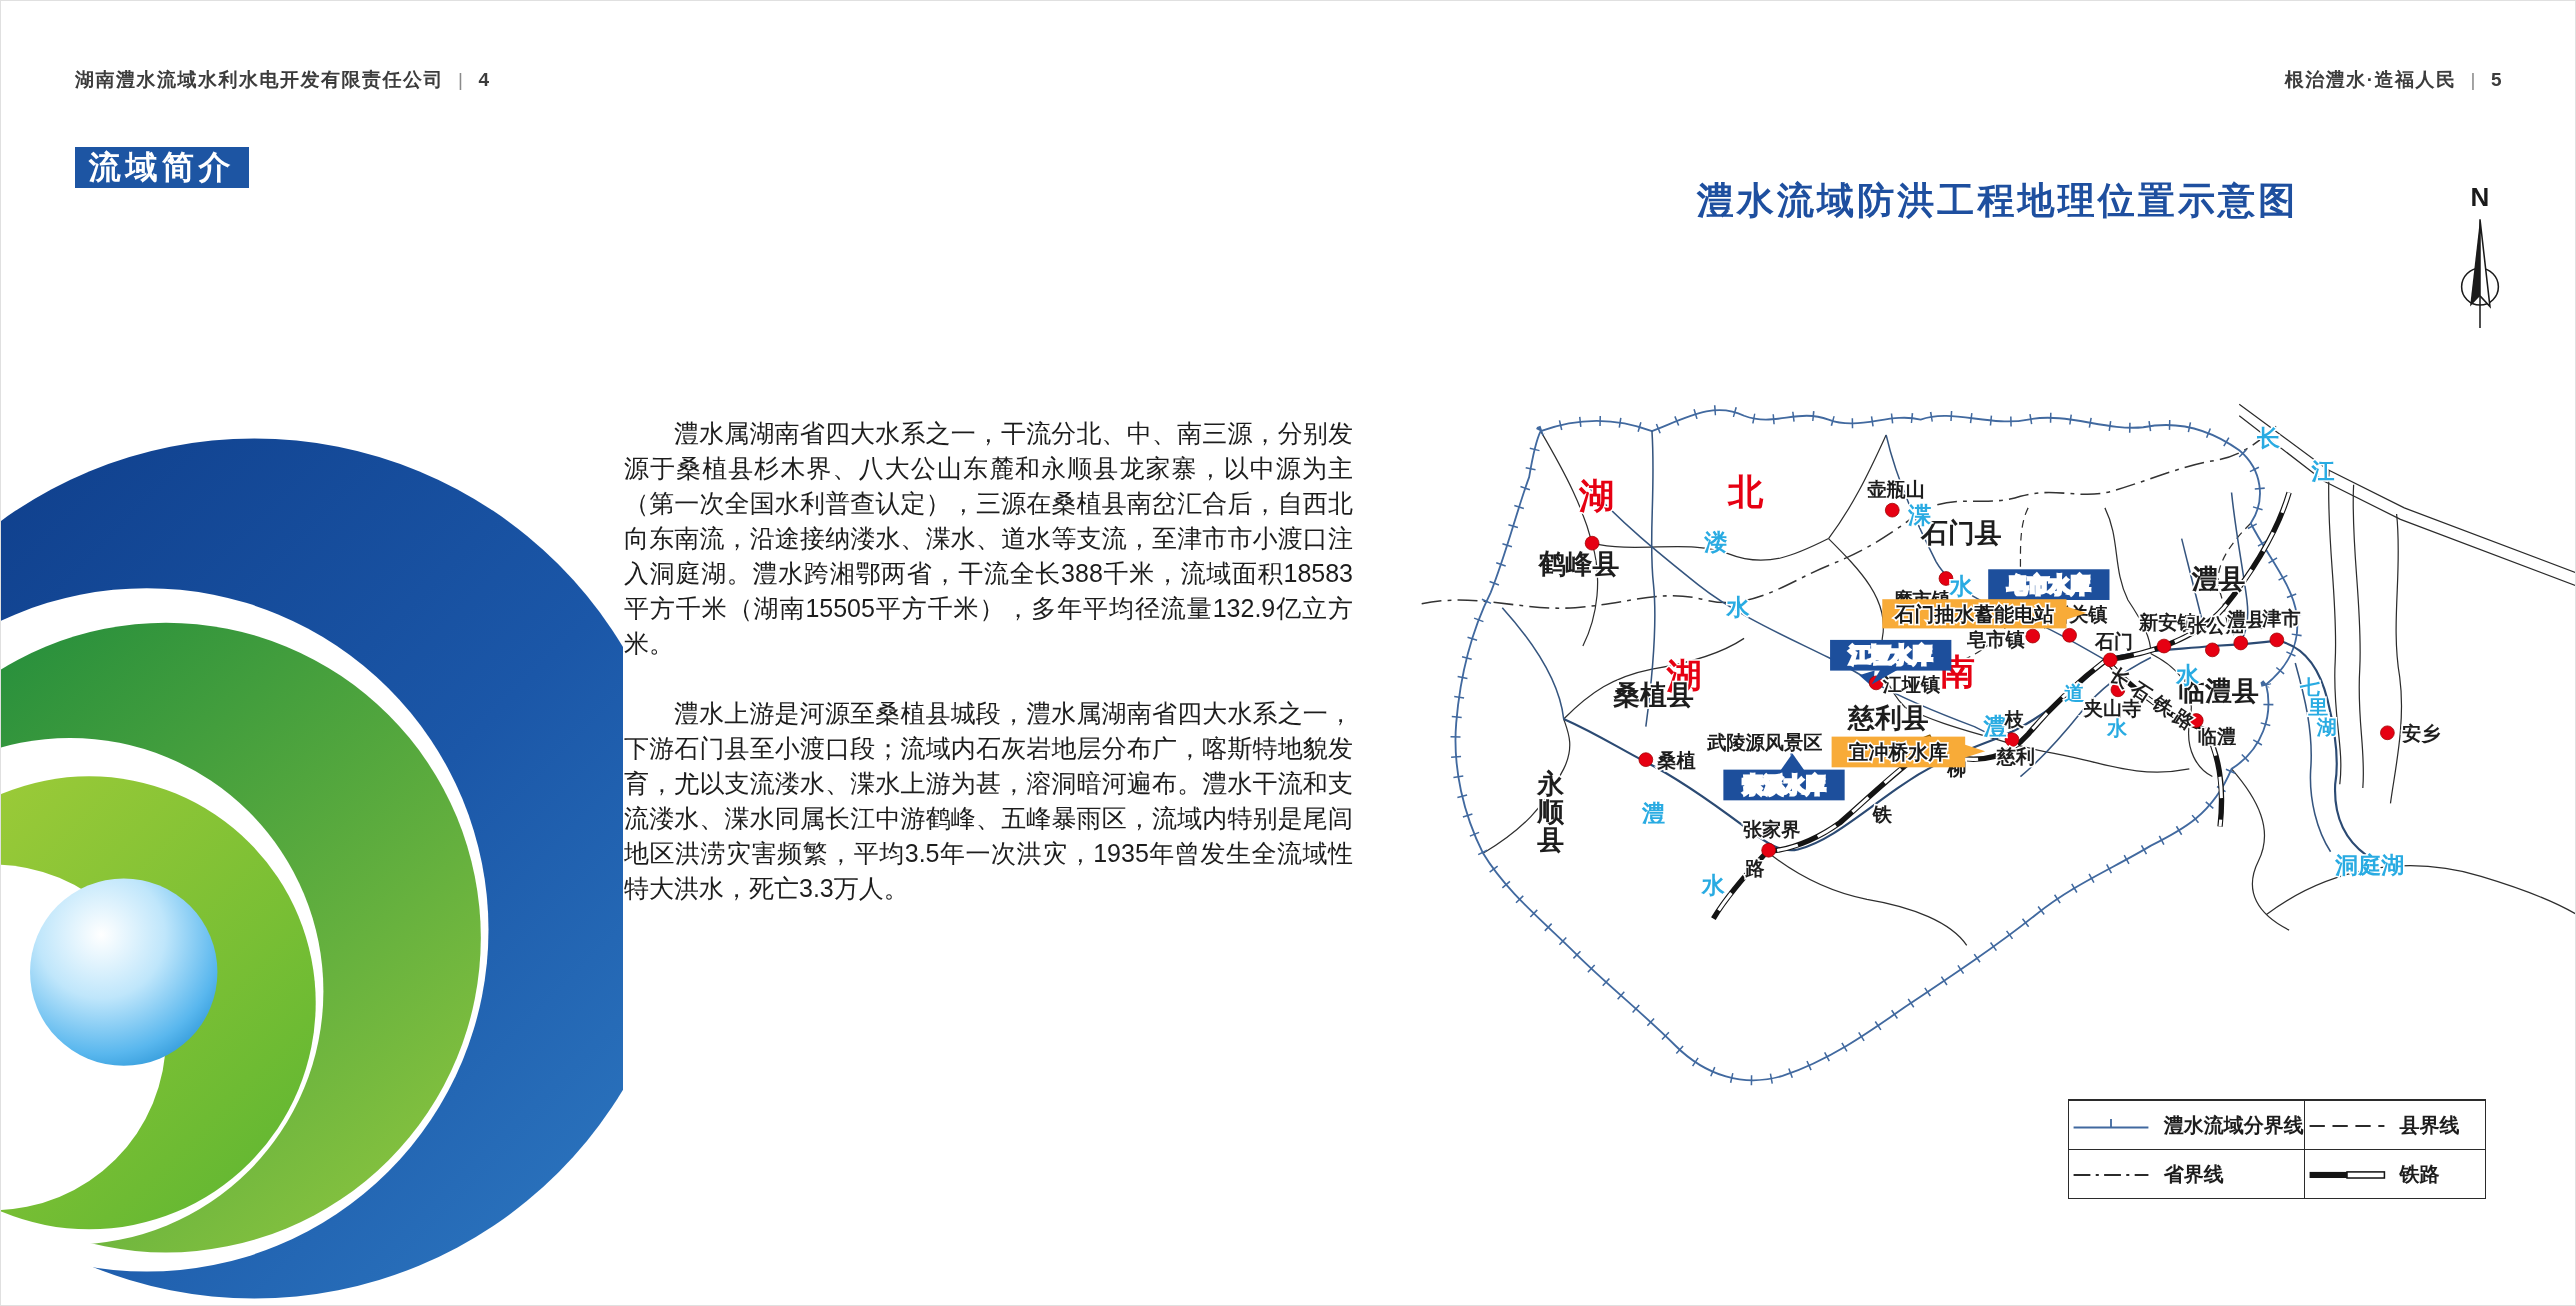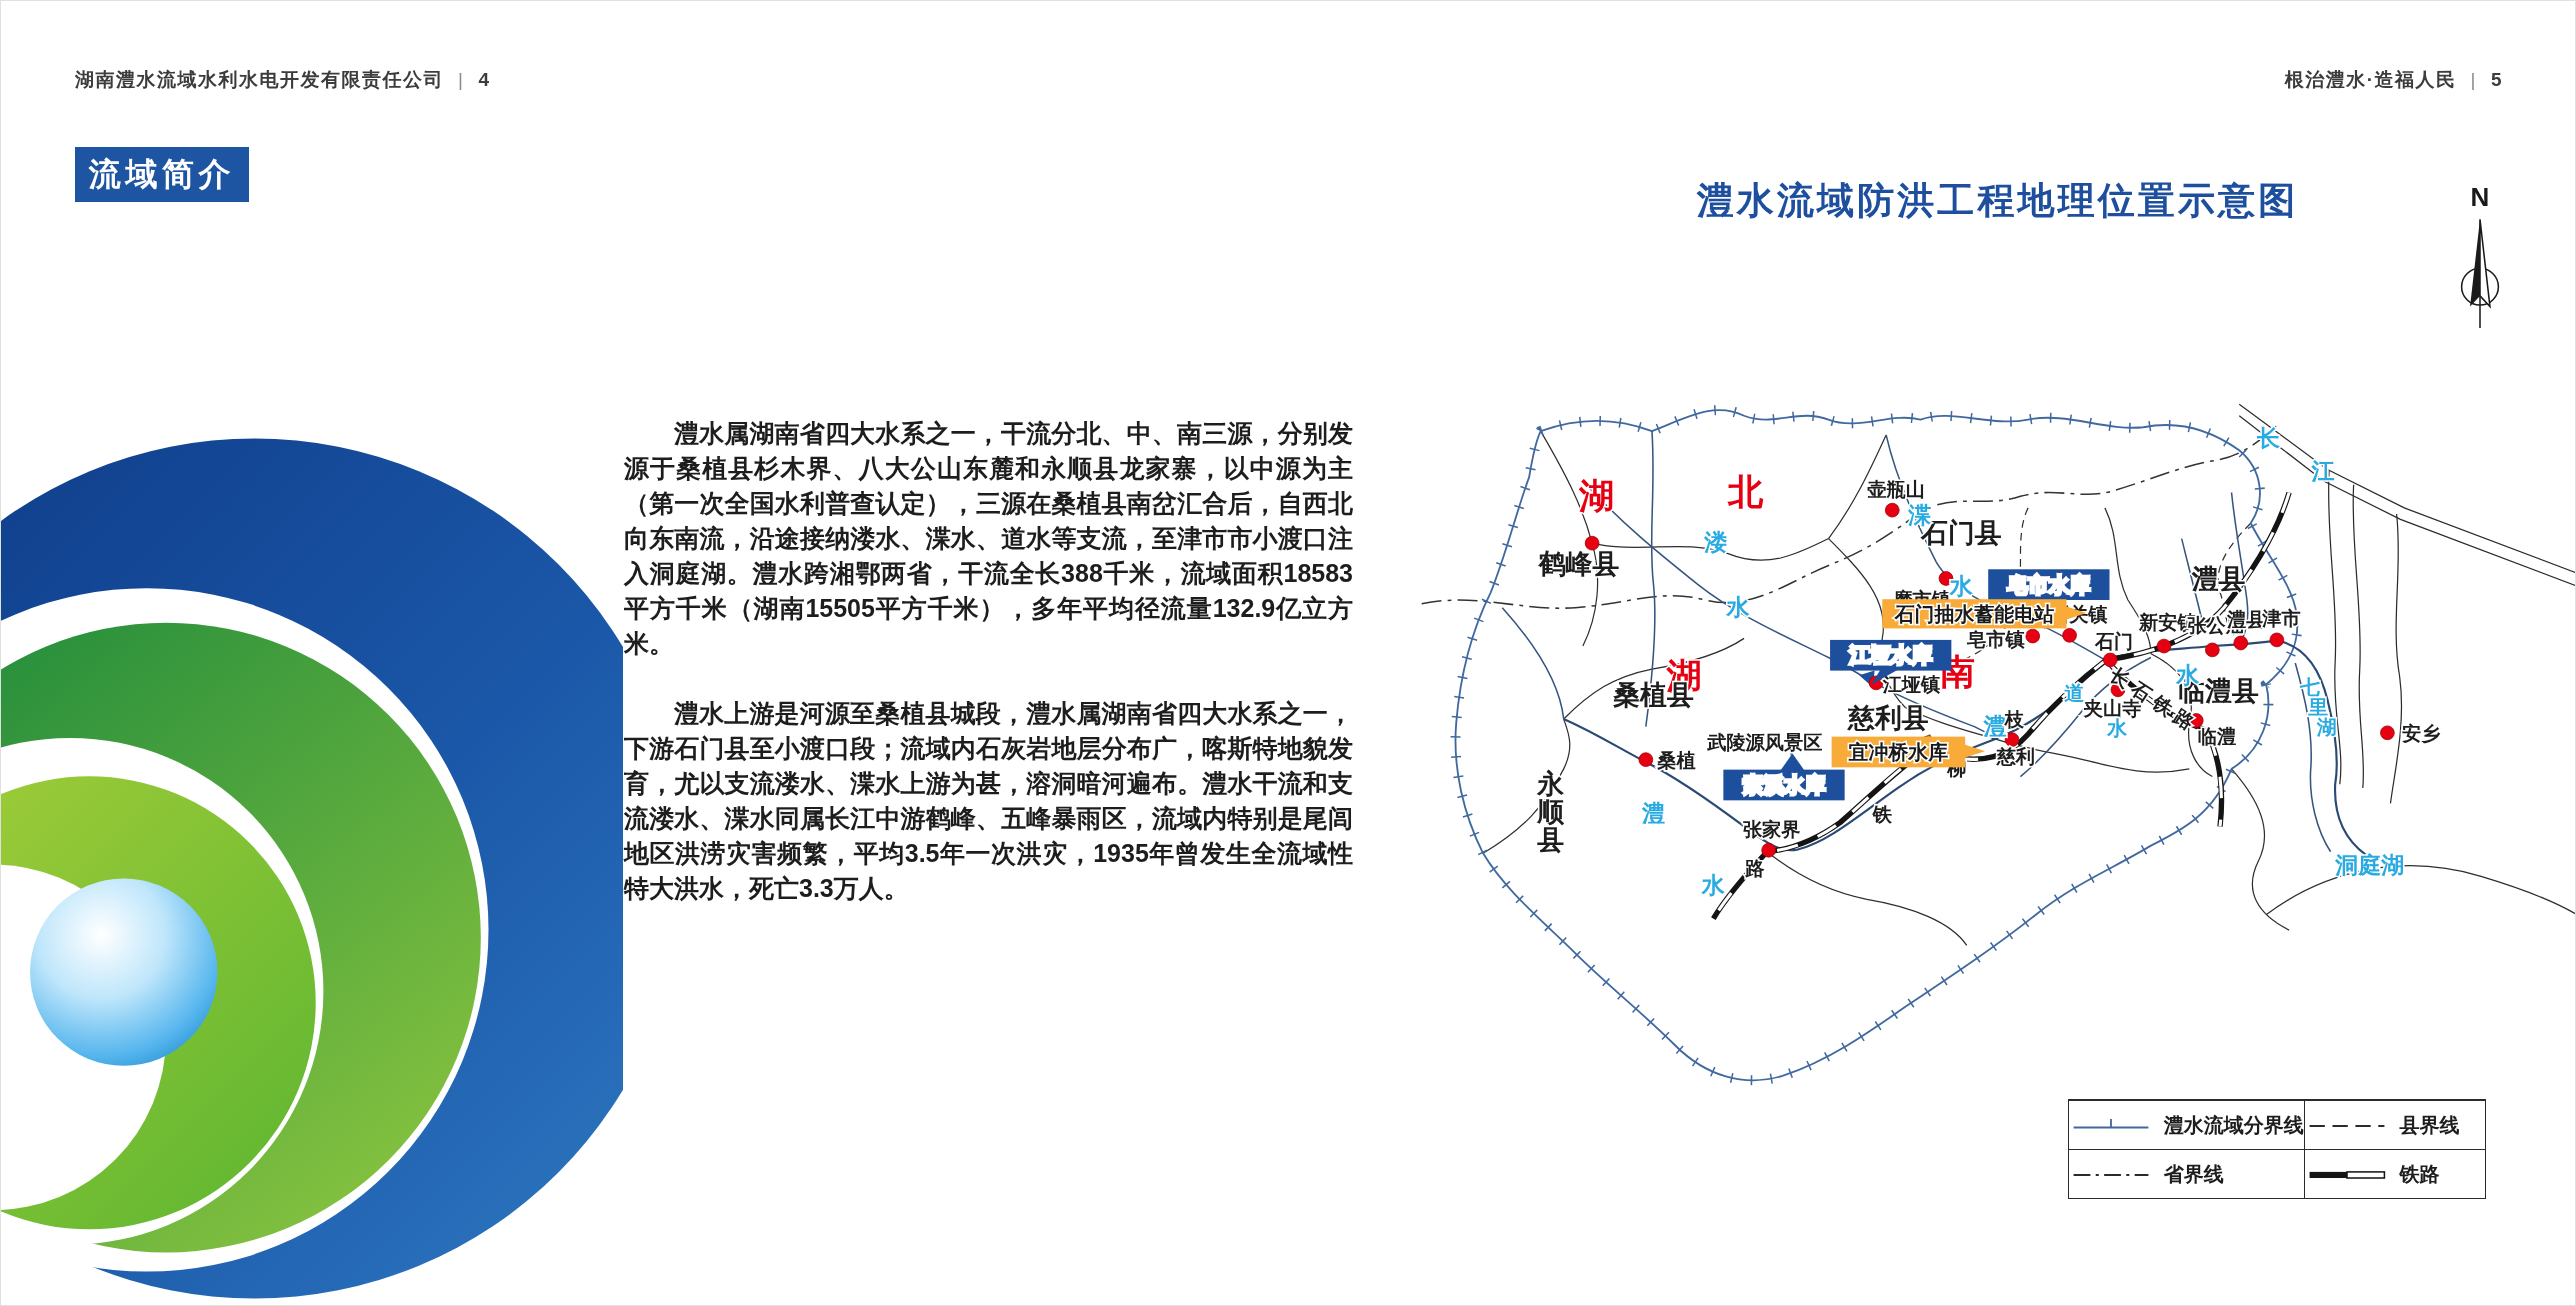--- a/index.html
+++ b/index.html
@@ -9,28 +9,28 @@
     border:0.8px solid #e0e0e0;box-sizing:border-box;
   }
   
   .hdr{position:absolute;top:66px;font-size:19px;font-weight:700;color:#3c3c3c;letter-spacing:1.5px;white-space:nowrap;}
   .hdr-left{left:74px;}
   .hdr-right{right:72px;text-align:right;}
   .hdr .divider{color:#8a8a8a;font-weight:400;margin:0 14px;}
   .hdr .pagenum{font-weight:700;color:#3c3c3c;}
   
   .badge{
-    position:absolute;left:74px;top:146px;width:174px;height:55px;background:#1d55a3;
+    position:absolute;left:74px;top:146px;width:174px;height:41px;background:#1d55a3;
     color:#fff;display:flex;align-items:center;justify-content:center;
     font-size:32px;font-weight:700;letter-spacing:4.6px;
   }
   
   .bodytext{
     position:absolute;left:623px;top:415px;width:729px;color:#1d1d1d;
-    font-size:25px;line-height:35px;font-weight:700;text-align:justify;
+    font-size:25px;line-height:35px;font-weight:400;text-align:justify;
   }
   .bodytext p{margin:0 0 35px 0;text-indent:2em;}
   
   .map-title{
     position:absolute;left:1597px;top:175px;width:799px;text-align:center;
     font-size:37px;font-weight:700;color:#1e4f9f;letter-spacing:3.1px;white-space:nowrap;
   }
   
   .logo-svg{position:absolute;left:-54px;top:399px;}
   

